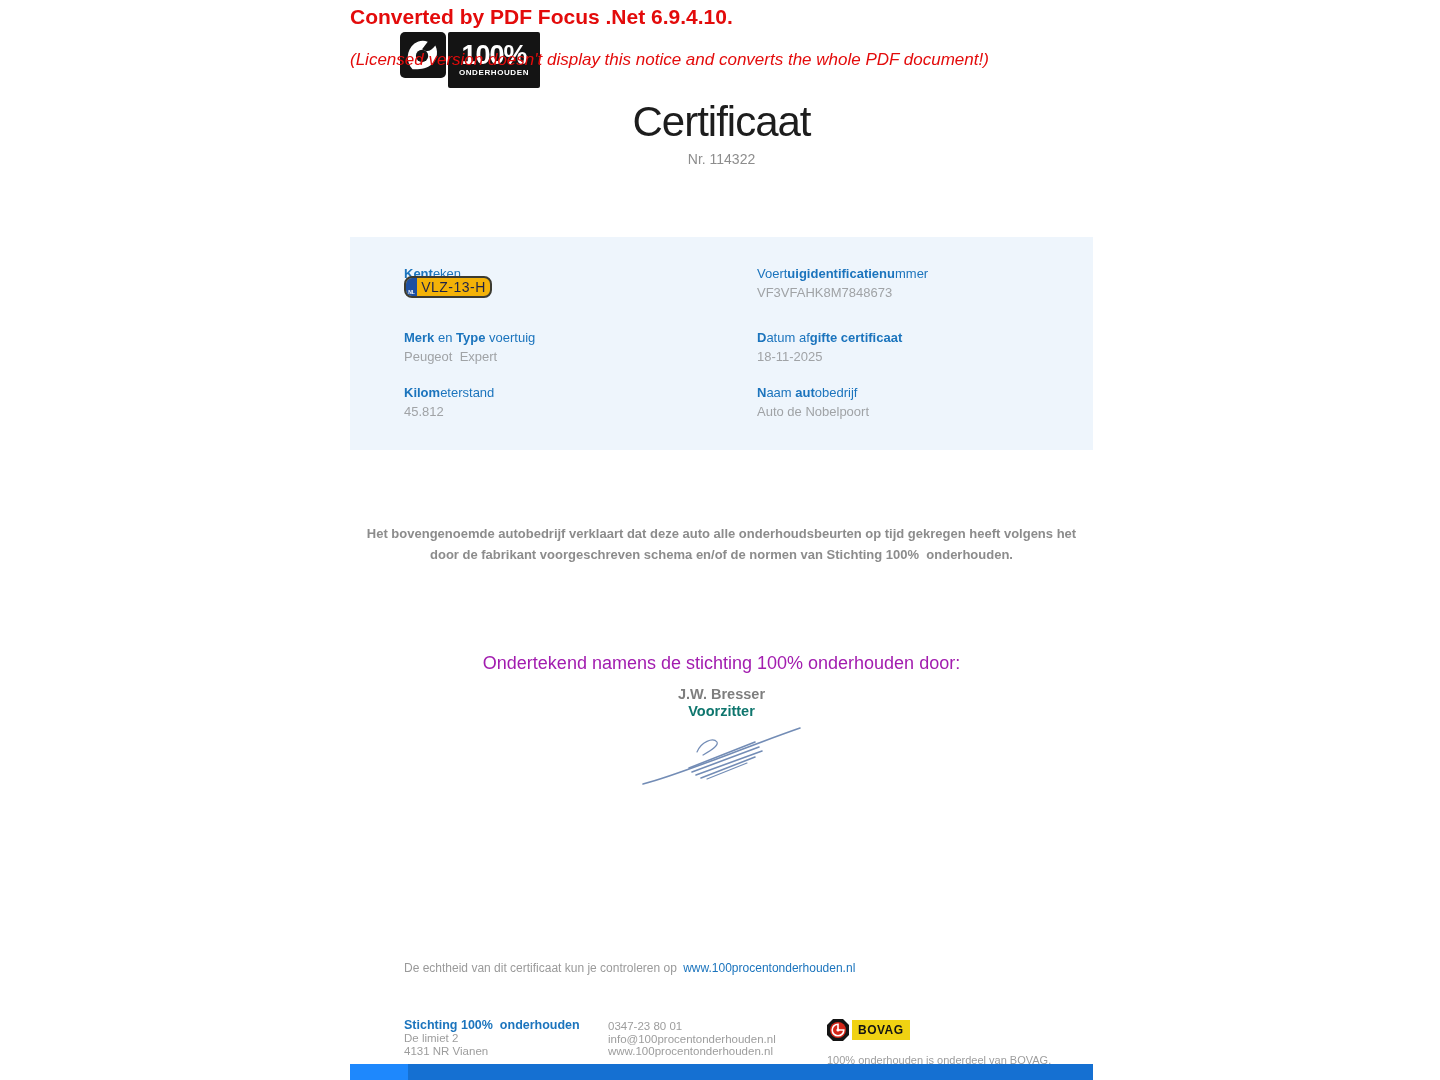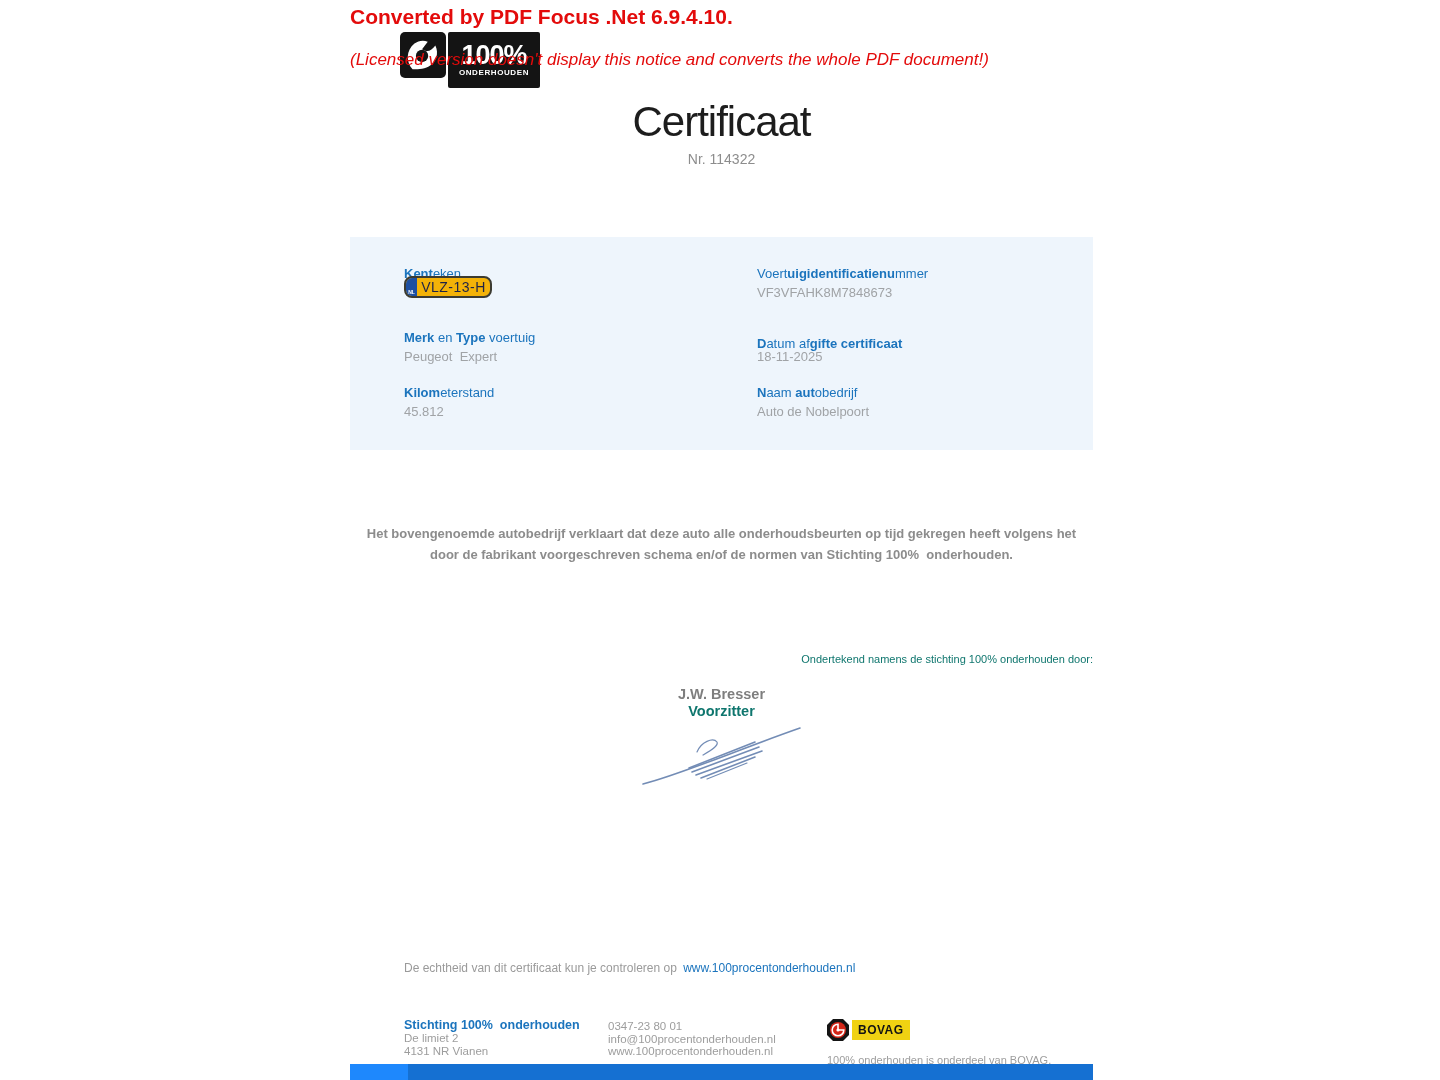--- a/index.html
+++ b/index.html
@@ -36,21 +36,21 @@
   .plate { position:absolute; left:54px; top:39px; width:88px; height:22px; background:#f3b208;
            border:2px solid #3c3b31; border-radius:8px; display:flex; overflow:hidden; }
   .plate-strip { width:11px; background:#1d4fa1; display:flex; align-items:flex-end; justify-content:center; }
   .plate-nl { color:#fff; font-size:5px; font-weight:700; margin-bottom:1px; }
   .plate-text { flex:1; display:flex; align-items:center; justify-content:center; font-size:14px;
                 color:#1e2347; letter-spacing:0.5px; }
 
   .statement { position:absolute; top:523px; left:12px; width:719px; text-align:center; font-size:13px;
                font-weight:700; color:#8c8c8c; line-height:21px; white-space:pre-wrap; }
 
-  .sign-intro { position:absolute; top:653px; width:100%; text-align:right; font-size:11px; color:#0f766e; }
+  .sign-intro { position:absolute; top:653px; width:100%; text-align:center; font-size:18px; color:#a21caf; }
   .sign-name  { position:absolute; top:686px; width:100%; text-align:center; font-size:14.5px;
                 font-weight:700; color:#7e7e7e; }
   .sign-role  { position:absolute; top:703px; width:100%; text-align:center; font-size:14.5px;
                 font-weight:700; color:#0f766e; }
   .signature  { position:absolute; top:722px; left:50%; transform:translateX(-50%); }
 
   .verify { position:absolute; top:961px; left:54px; font-size:12px; color:#9a9a9a; }
   .verify a { color:#1b74bd; text-decoration:none; margin-left:3px; }
 
   .footer-col { position:absolute; font-size:11.5px; color:#9d9d9d; line-height:12.6px; }
@@ -106,21 +106,21 @@
 
       <div class="flabel" style="left:54px; top:93px"><span class="seg-b">Merk</span><span class="seg-r"> en </span><span class="seg-b">Type</span><span class="seg-r"> voertuig</span></div>
       <div class="fvalue" style="left:54px; top:112px">Peugeot  Expert</div>
 
       <div class="flabel" style="left:54px; top:148px"><span class="seg-b">Kilom</span><span class="seg-r">eterstand</span></div>
       <div class="fvalue" style="left:54px; top:167px">45.812</div>
 
       <div class="flabel" style="left:407px; top:29px"><span class="seg-r">Voert</span><span class="seg-b">uigidentificatienu</span><span class="seg-r">mmer</span></div>
       <div class="fvalue" style="left:407px; top:48px">VF3VFAHK8M7848673</div>
 
-      <div class="flabel" style="left:407px; top:99px"><span class="seg-b">D</span><span class="seg-r">atum af</span><span class="seg-b">gifte certificaat</span></div>
+      <div class="flabel" style="left:407px; top:93px"><span class="seg-b">D</span><span class="seg-r">atum af</span><span class="seg-b">gifte certificaat</span></div>
       <div class="fvalue" style="left:407px; top:112px">18-11-2025</div>
 
       <div class="flabel" style="left:407px; top:148px"><span class="seg-b">N</span><span class="seg-r">aam </span><span class="seg-b">aut</span><span class="seg-r">obedrijf</span></div>
       <div class="fvalue" style="left:407px; top:167px">Auto de Nobelpoort</div>
     </div>
 
     <div class="statement">Het bovengenoemde autobedrijf verklaart dat deze auto alle onderhoudsbeurten op tijd gekregen heeft volgens het door de fabrikant voorgeschreven schema en/of de normen van Stichting 100%  onderhouden.</div>
 
     <div class="sign-intro">Ondertekend namens de stichting 100% onderhouden door:</div>
     <div class="sign-name">J.W. Bresser</div>

